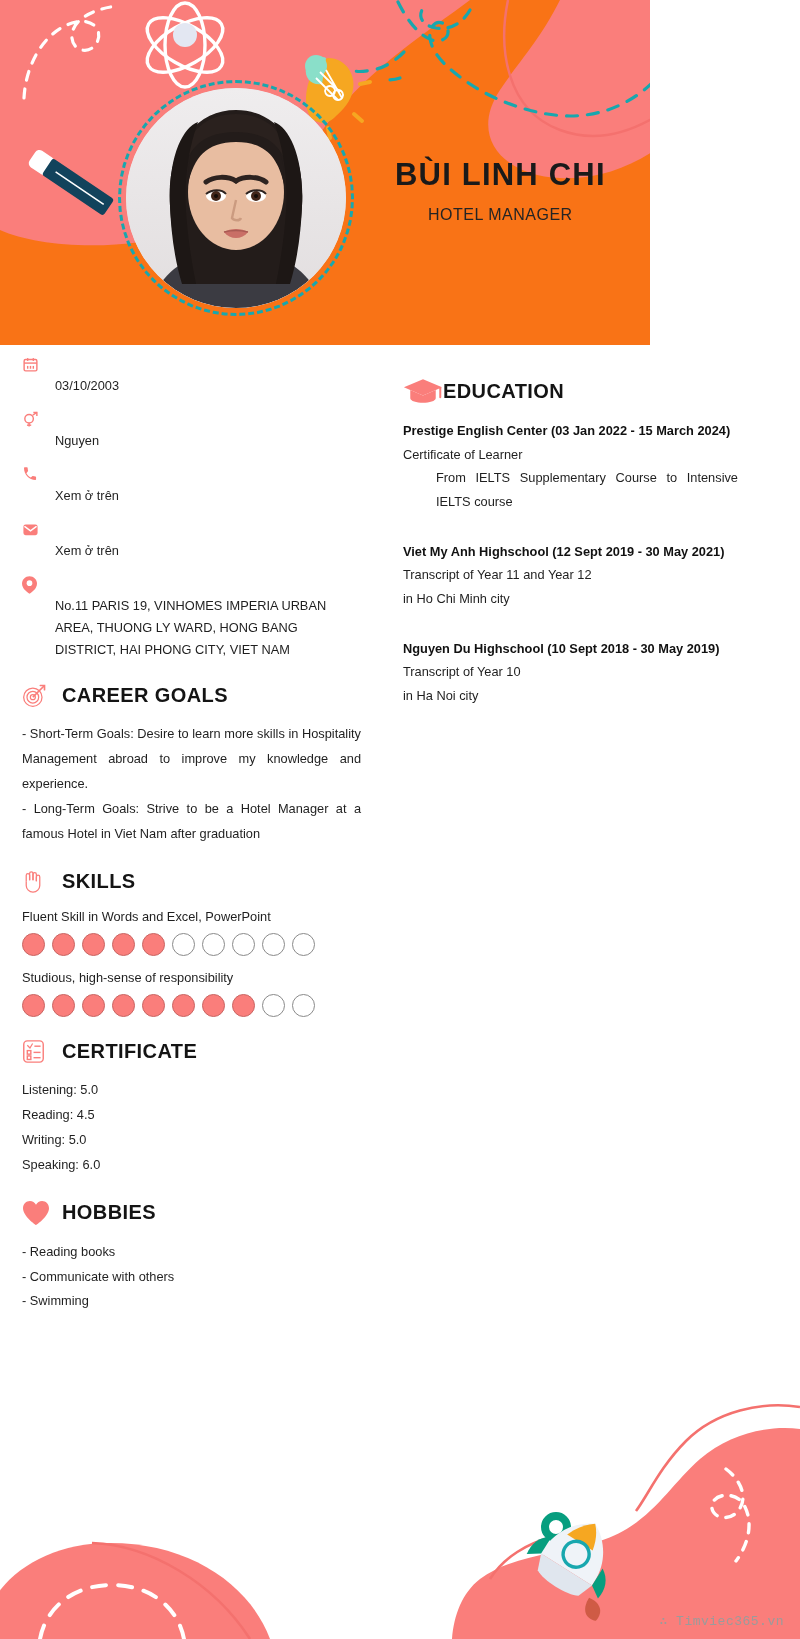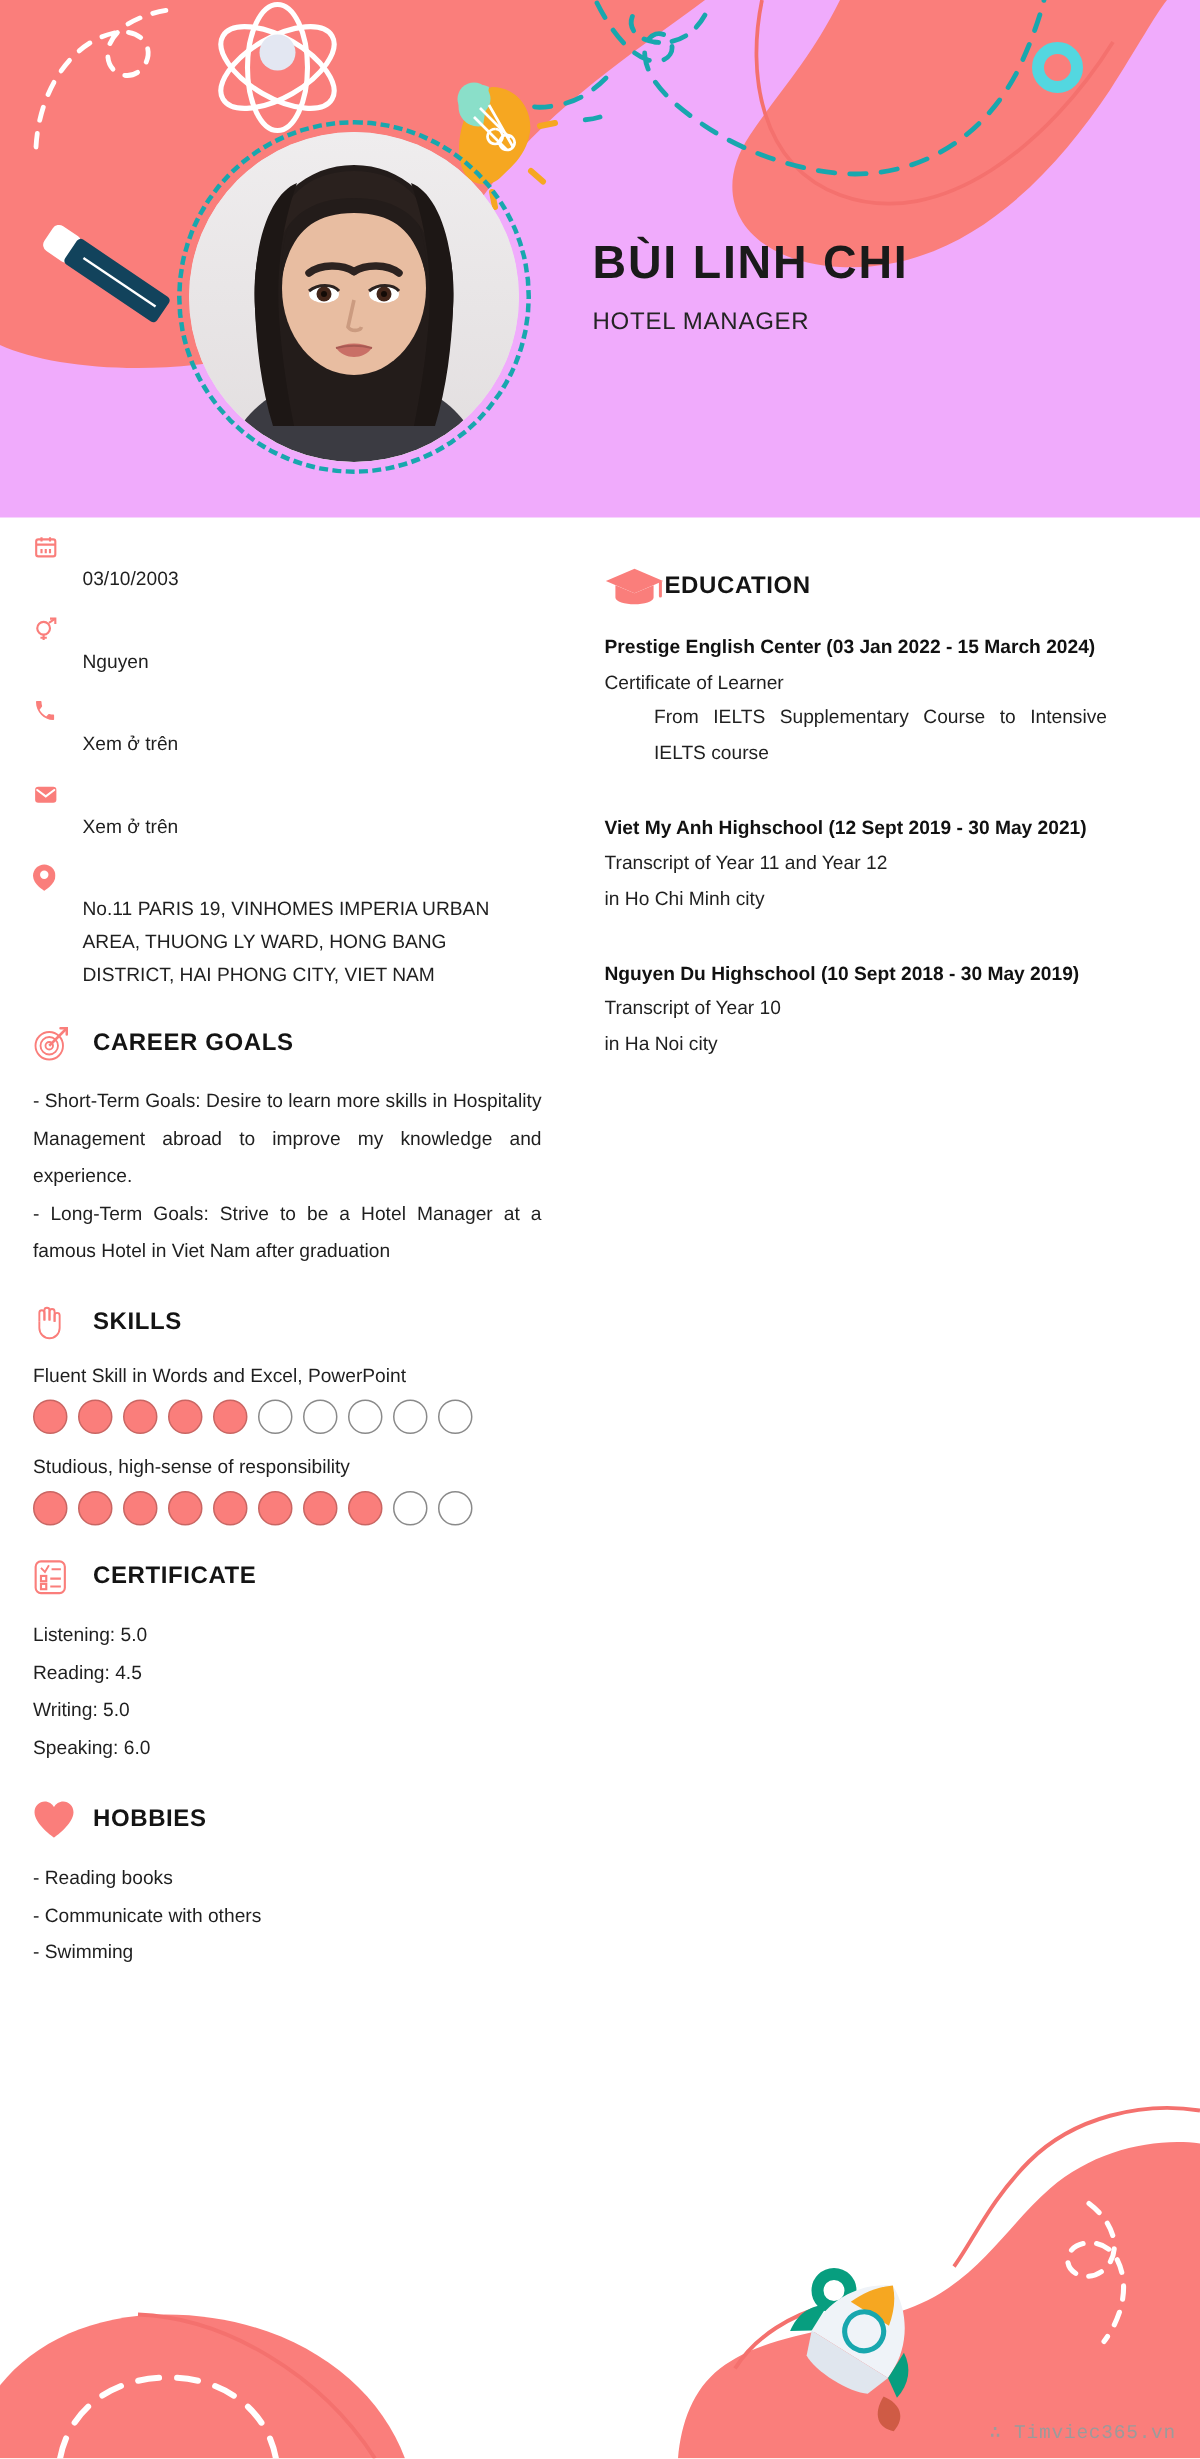--- a/index.html
+++ b/index.html
@@ -9,24 +9,24 @@
     height: 1639px;
     background: #ffffff;
     font-family: "Liberation Sans", sans-serif;
     position: relative;
     overflow: hidden;
   }
 
   
   #header {
     position: relative;
-    width: 800px;
+    width: 650px;
     height: 345px;
     overflow: hidden;
-    background: #f0abfc;
+    background: #f97316;
     padding-left: 44px;
   }
   #header-bg { position: absolute; inset: 0; }
 
   
   #photo-wrap {
     position: absolute;
     left: 118px;
     top: 80px;
     width: 236px;
@@ -57,20 +57,21 @@
     font-weight: bold;
     letter-spacing: 1.2px;
     color: #1a1a1a;
     line-height: 1.1;
   }
   #job-title {
     margin-top: 14px;
     font-size: 16px;
     letter-spacing: 0.5px;
     color: #242424;
+    text-align: center;
   }
 
   
   #content {
     position: relative;
     display: flex;
     align-items: flex-start;
     padding: 0 0 0 0;
     z-index: 5;
   }
@@ -105,21 +106,21 @@
     margin: 22px 0 14px 0;
   }
   .sec-ico {
     width: 40px;
     min-width: 40px;
     display: flex;
     align-items: center;
     justify-content: flex-start;
   }
   .sec-title {
-    font-size: 16px;
+    font-size: 20px;
     font-weight: bold;
     letter-spacing: 0.4px;
     color: #141414;
   }
 
   
   .para {
     font-size: 12.8px;
     color: #1f1f1f;
     line-height: 1.95;

